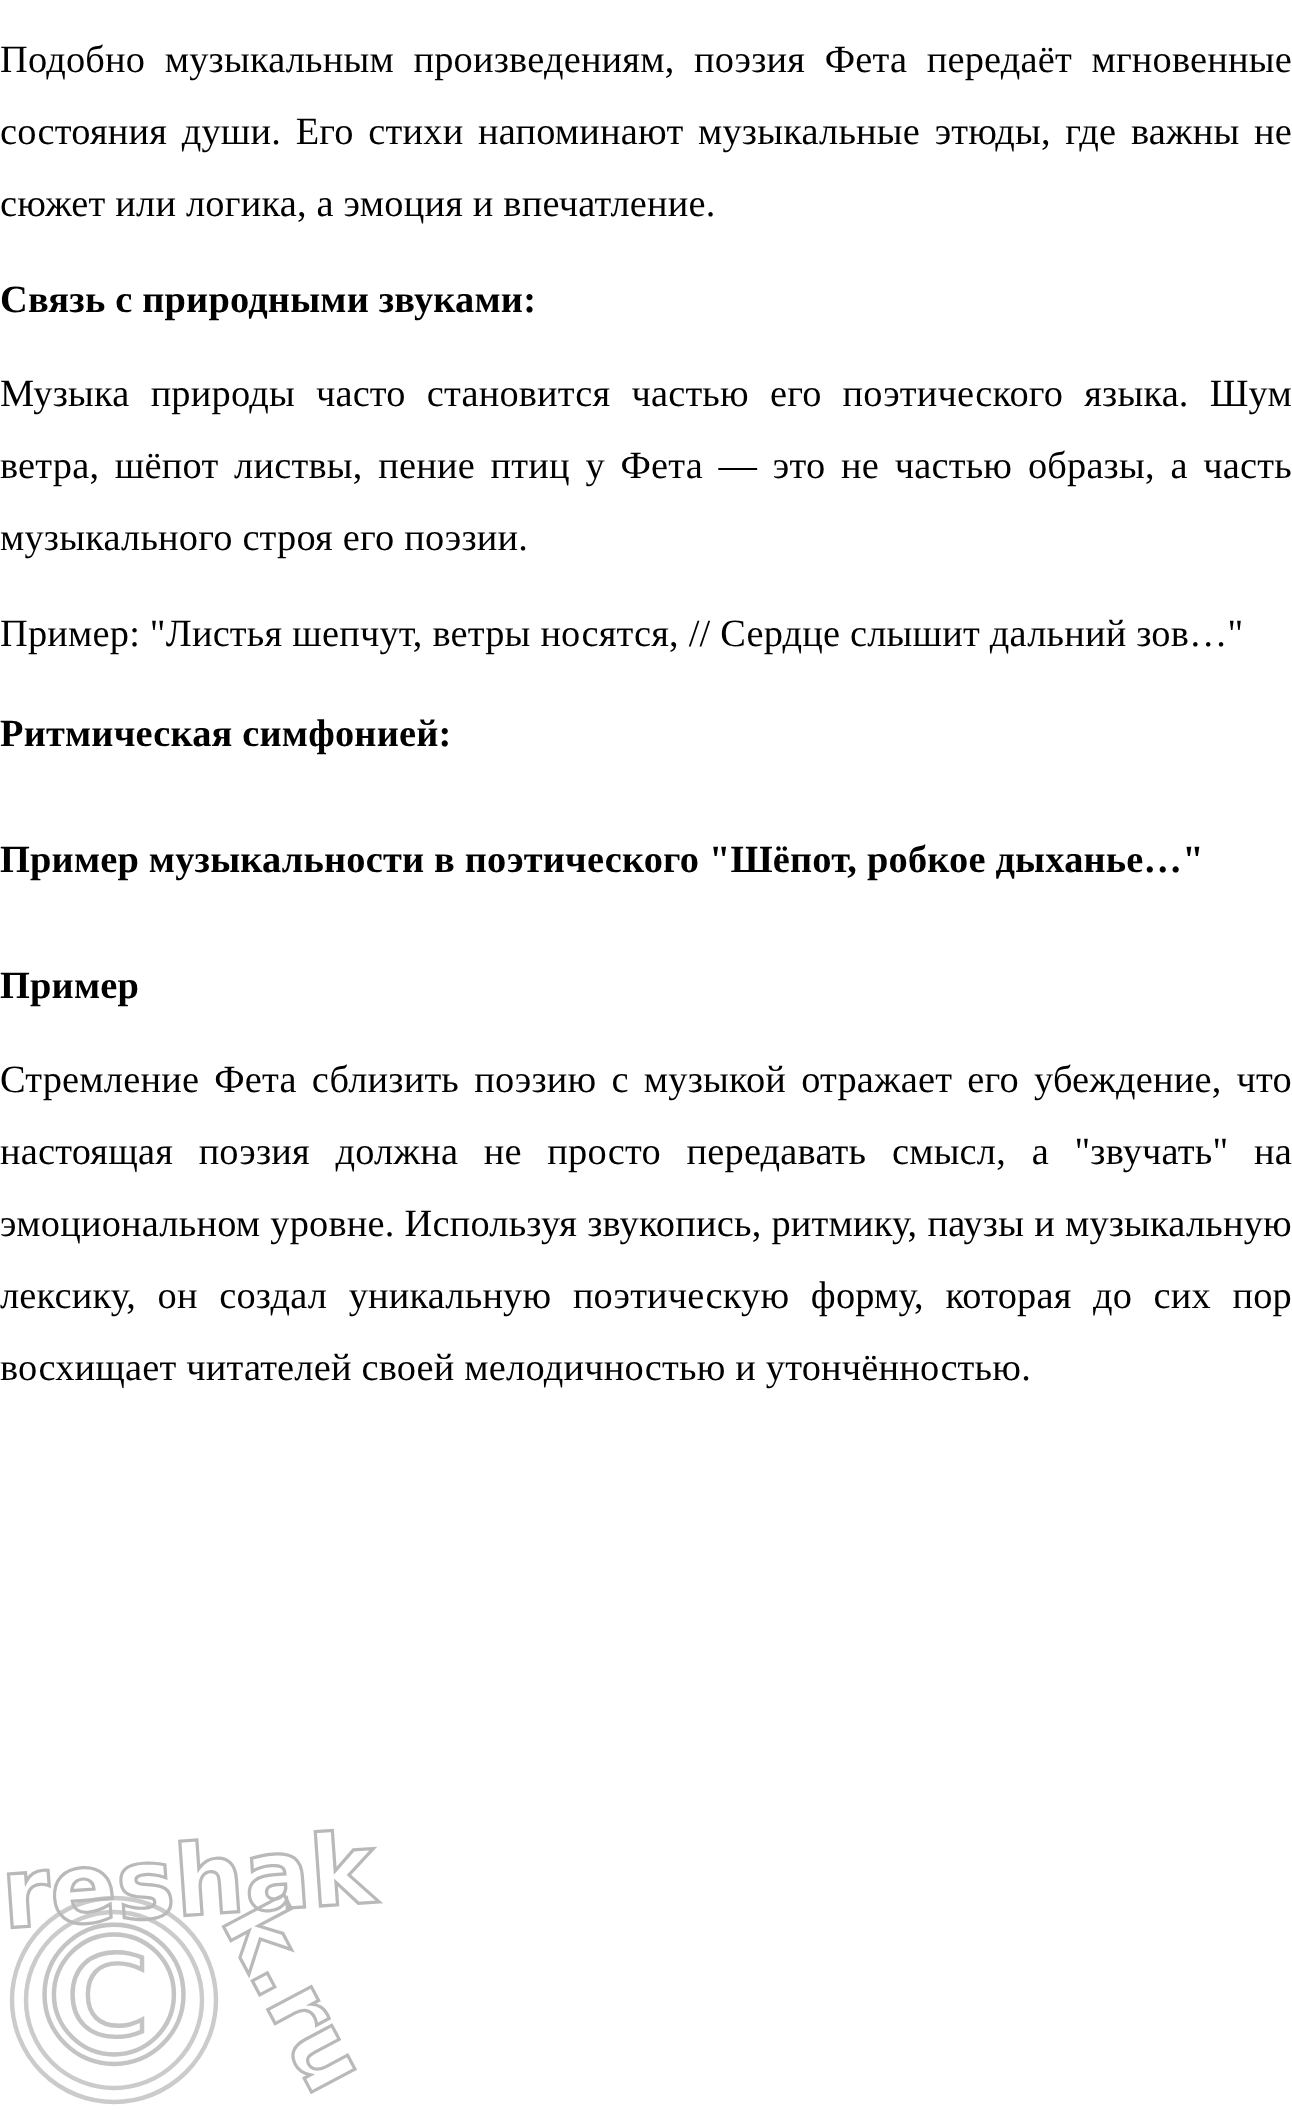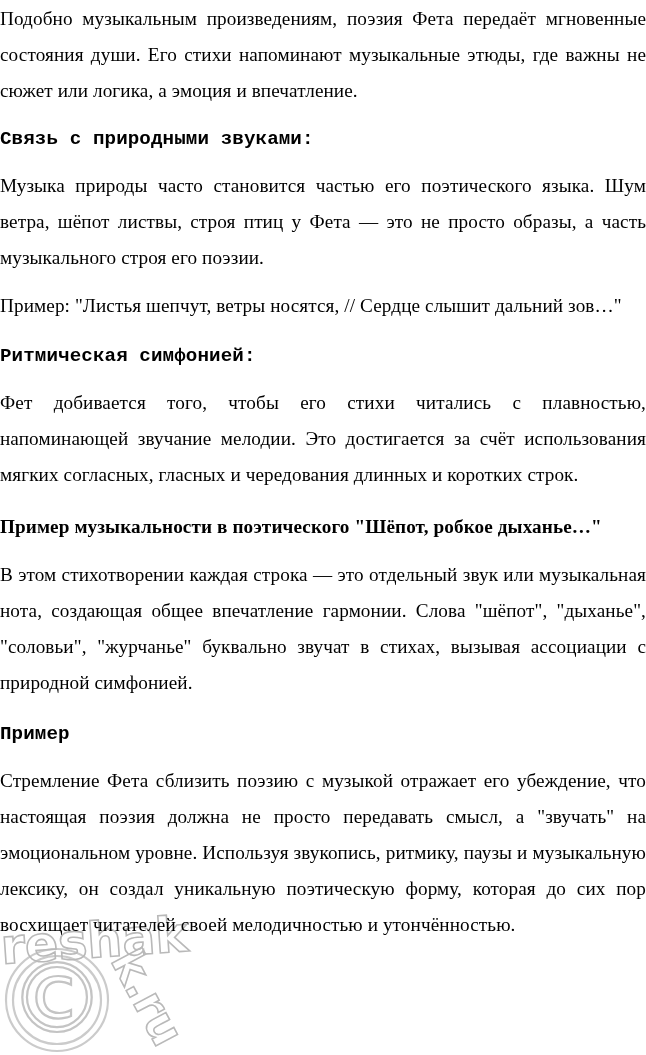--- a/index.html
+++ b/index.html
@@ -21,20 +21,21 @@
     box-sizing: border-box;
     padding: 0;
     overflow: hidden;
   }
   .doc {
     position: relative;
     z-index: 2;
     width: 646px;
     padding-top: 1px;
     box-sizing: border-box;
+    margin-top: 12px;
   }
   p.body-text {
     margin: 0 0 0 0;
     font-size: 19.2px;
     line-height: 36px;
     text-align: justify;
     text-justify: inter-word;
     letter-spacing: 0.1px;
     word-spacing: 0px;
     hyphens: none;
@@ -43,21 +44,20 @@
     margin: 0;
     font-size: 19.2px;
     line-height: 36px;
     font-weight: bold;
     text-align: justify;
     text-justify: inter-word;
     letter-spacing: 0.1px;
   }
   p.heading.plain {
     text-align: left;
-    font-family: Liberation Mono, monospace;
   }
   .gap-11 { height: 11px; }
   .gap-12 { height: 12px; }
   .gap-14 { height: 14px; }
   .gap-15 { height: 15px; }
   .gap-16 { height: 16px; }
 
   
   .watermark {
     position: absolute;
@@ -113,41 +113,39 @@
   <div class="doc">
 
     <p class="body-text">Подобно музыкальным произведениям, поэзия Фета передаёт мгновенные состояния души. Его стихи напоминают музыкальные этюды, где важны не сюжет или логика, а эмоция и впечатление.</p>
 
     <div class="gap-12"></div>
 
     <p class="heading plain">Связь с природными звуками:</p>
 
     <div class="gap-11"></div>
 
-    <p class="body-text">Музыка природы часто становится частью его поэтического языка. Шум ветра, шёпот листвы, строя птиц у Фета — это не просто образы, а часть музыкального строя его поэзии.</p>
+    <p class="body-text">Музыка природы часто становится частью его поэтического языка. Шум ветра, шёпот листвы, пение птиц у Фета — это не частью образы, а часть музыкального строя его поэзии.</p>
 
     <div class="gap-12"></div>
 
     <p class="body-text">Пример: "Листья шепчут, ветры носятся, // Сердце слышит дальний зов…"</p>
 
     <div class="gap-14"></div>
 
     <p class="heading plain">Ритмическая симфонией:</p>
 
     <div class="gap-11"></div>
 
-    <p class="body-text">Фет добивается того, чтобы его стихи читались с плавностью, напоминающей звучание мелодии. Это достигается за счёт использования мягких согласных, гласных и чередования длинных и коротких строк.</p>
 
     <div class="gap-16"></div>
 
     <p class="heading">Пример музыкальности в поэтического "Шёпот, робкое дыханье…"</p>
 
     <div class="gap-12"></div>
 
-    <p class="body-text">В этом стихотворении каждая строка — это отдельный звук или музыкальная нота, создающая общее впечатление гармонии. Слова "шёпот", "дыханье", "соловьи", "журчанье" буквально звучат в стихах, вызывая ассоциации с природной симфонией.</p>
 
     <div class="gap-15"></div>
 
     <p class="heading plain">Пример</p>
 
     <div class="gap-11"></div>
 
     <p class="body-text">Стремление Фета сблизить поэзию с музыкой отражает его убеждение, что настоящая поэзия должна не просто передавать смысл, а "звучать" на эмоциональном уровне. Используя звукопись, ритмику, паузы и музыкальную лексику, он создал уникальную поэтическую форму, которая до сих пор восхищает читателей своей мелодичностью и утончённостью.</p>
 
   </div>

